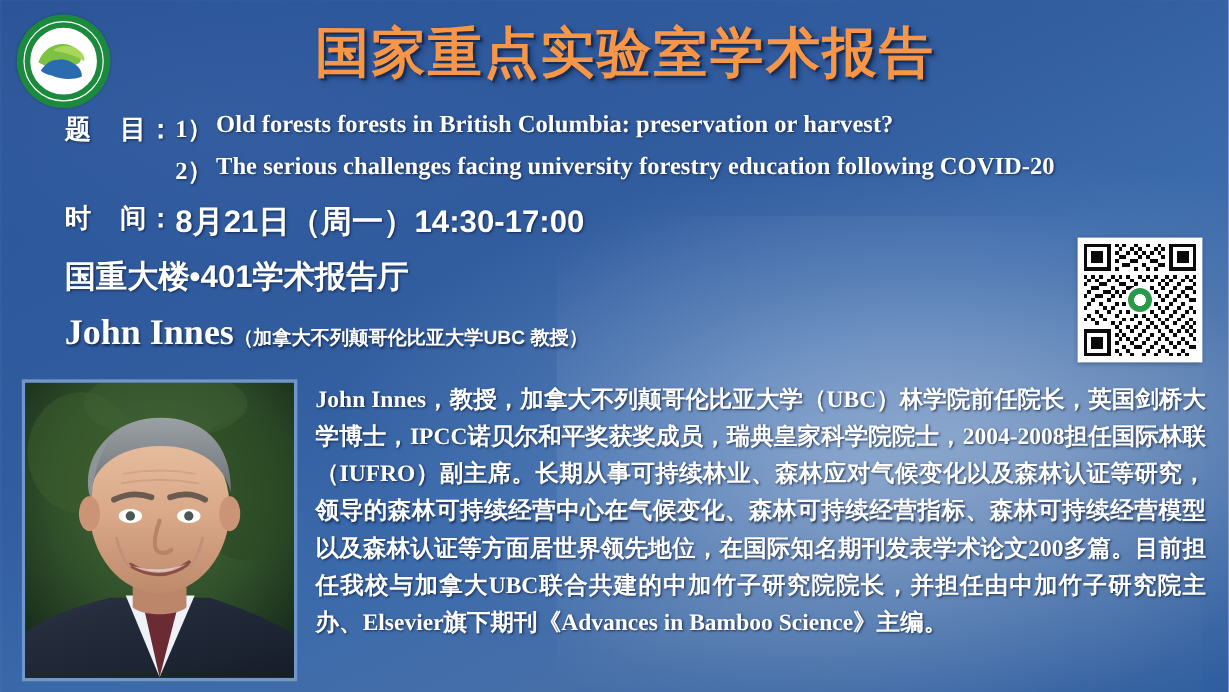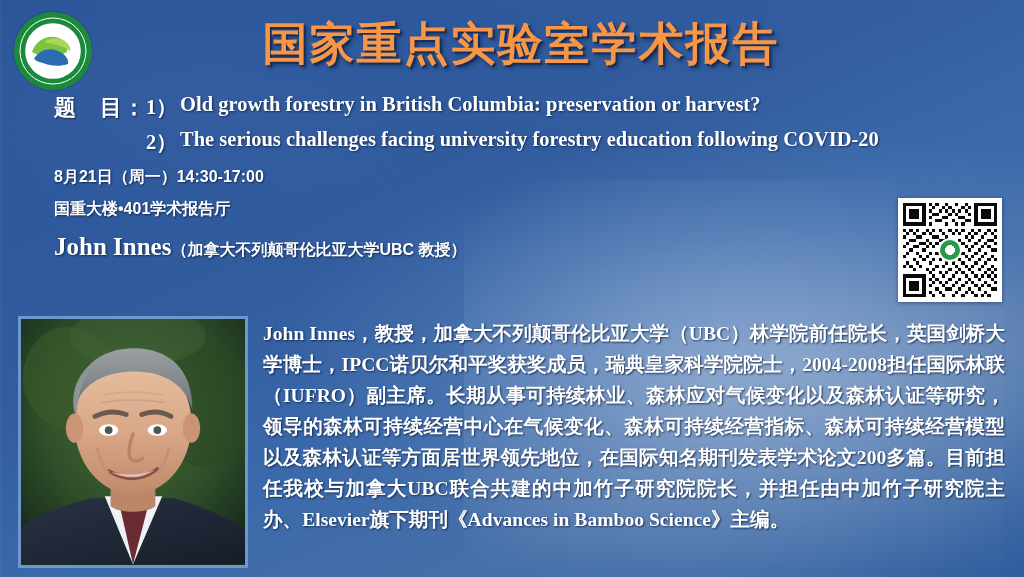--- a/index.html
+++ b/index.html
@@ -70,36 +70,36 @@
     flex: 0 0 auto;
     font-family: "Liberation Sans", sans-serif;
     font-weight: 700;
     font-size: 22px;
     letter-spacing: 1px;
     text-shadow: 1px 1px 2px rgba(8,22,50,.7);
     white-space: pre;
   }
   .val {
     font-weight: 700;
-    font-size: 16px;
+    font-size: 26px;
     text-shadow: 1px 1px 2px rgba(8,22,50,.7);
     white-space: nowrap;
   }
   .val-cn { font-family: "Liberation Sans", sans-serif; }
 
   #row-topic { margin-bottom: 2px; }
   #topic-lines { display: flex; flex-direction: column; gap: 7px; }
   .topic-line { display: flex; font-size: 20.5px; font-weight: 700; white-space: nowrap;
                 text-shadow: 1px 1px 2px rgba(8,22,50,.7); }
   .topic-num { width: 34px; flex: 0 0 34px; }
   #row-time { margin-top: 11px; }
   #row-place { margin-top: 11px; }
   #row-speaker { margin-top: 13px; }
   #row-speaker .lbl, #row-speaker .val { font-size: 24px; }
-  #speaker-name { font-size: 25px; font-weight: 700; }
+  #speaker-name { font-size: 30px; font-weight: 700; }
   #speaker-affil { font-family: "Liberation Sans", sans-serif; font-size: 16px; font-weight: 700; }
 
   
   #qr-wrap {
     position: absolute; left: 898px; top: 198px;
     width: 104px; height: 104px;
     background: #ffffff; padding: 5px;
     box-shadow: 0 1px 4px rgba(5,18,45,.45);
   }
   #qr { width: 94px; height: 94px; display: block; }
@@ -158,30 +158,31 @@
     <div id="title">国家重点实验室学术报告</div>
   </div>
 
   <div id="info">
 
     <div class="row" id="row-topic">
       <div class="lbl">题　目：</div>
       <div id="topic-lines">
         <div class="topic-line">
           <span class="topic-num">1）</span>
-          <span>Old growth forestry in British Columbia: preservation or harvest?</span>
+          <span>Old forests forests in British Columbia: preservation or harvest?</span>
         </div>
         <div class="topic-line">
           <span class="topic-num">2）</span>
           <span>The serious challenges facing university forestry education following COVID-20</span>
         </div>
       </div>
     </div>
 
     <div class="row" id="row-time">
+      <div class="lbl">时　间：</div>
       <div class="val val-cn">8月21日（周一）14:30-17:00</div>
     </div>
 
     <div class="row" id="row-place">
       <div class="val val-cn">国重大楼•401学术报告厅</div>
     </div>
 
     <div class="row" id="row-speaker">
       <div class="val">
         <span id="speaker-name">John Innes</span><span id="speaker-affil">（加拿大不列颠哥伦比亚大学UBC 教授）</span>

